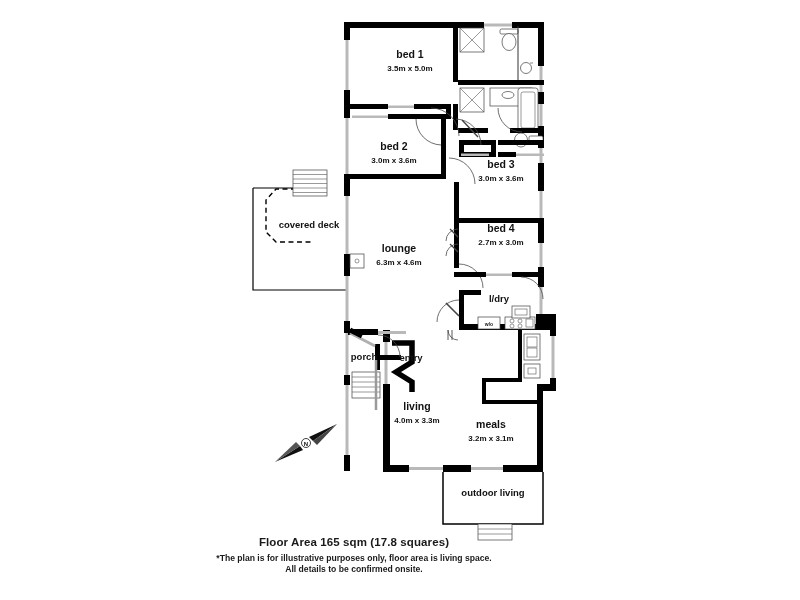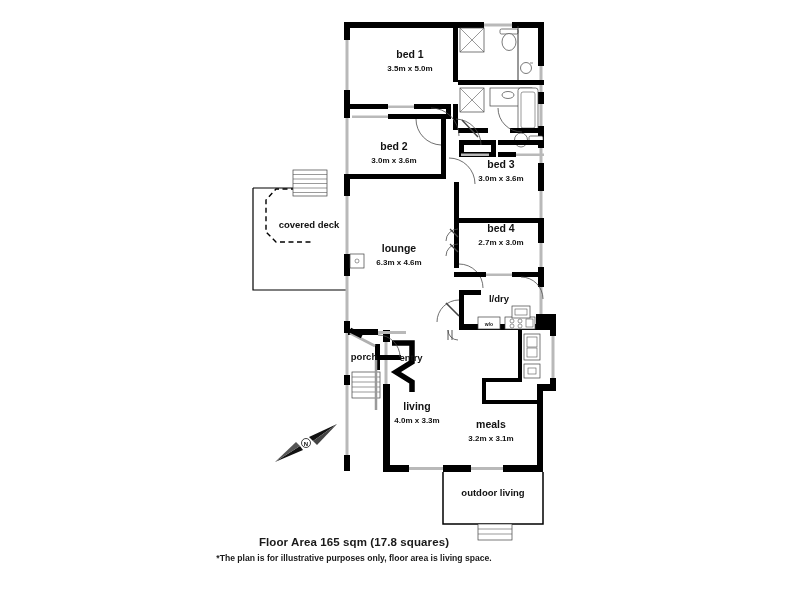--- a/index.html
+++ b/index.html
@@ -359,15 +359,16 @@
       <polygon points="275,462 300,446 296,442" fill="#555555"></polygon>
       <circle cx="306" cy="443" r="4.5" fill="#ffffff" stroke="#111111" stroke-width="0.8"></circle>
       <text class="compass-letter" x="306" y="445.5">N</text>
     </g>
 
   </svg>
 
   <div class="footer-area" id="floor-area-line">Floor Area 165 sqm (17.8 squares)</div>
   <div class="footer-area" id="disclaimer-block">
     <div>*The plan is for illustrative purposes only, floor area is living space.</div>
+    <div>All details to be confirmed onsite.</div>
   </div>
 
 </div>
 
 </body></html>

